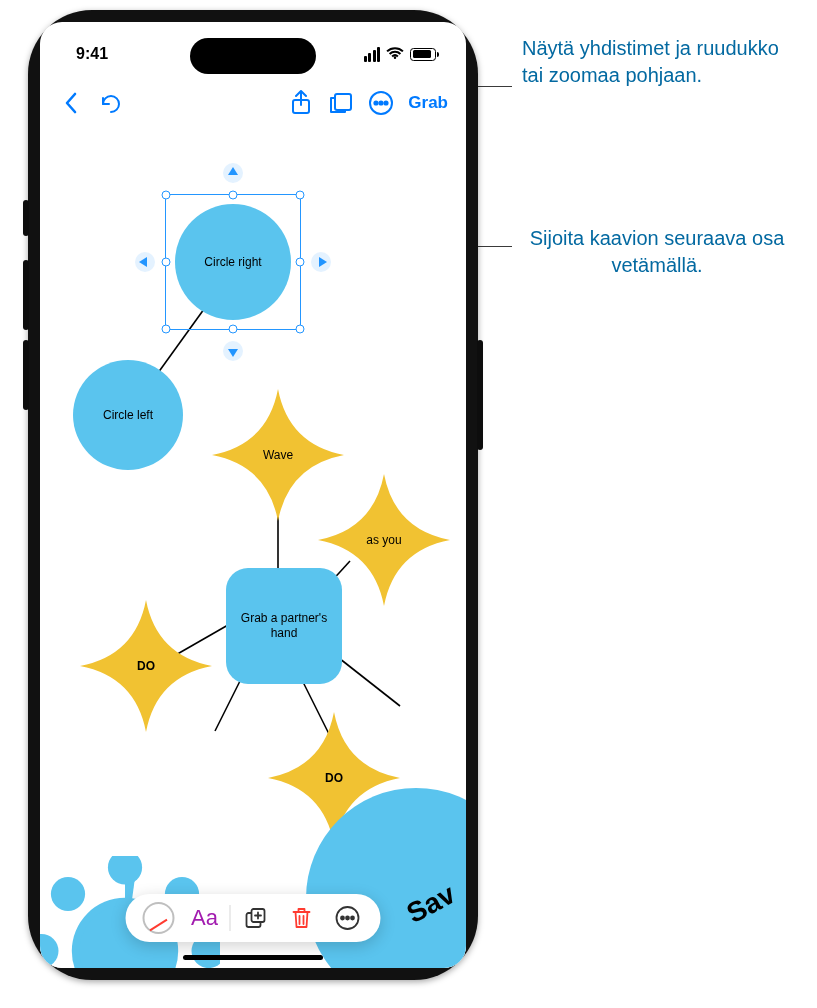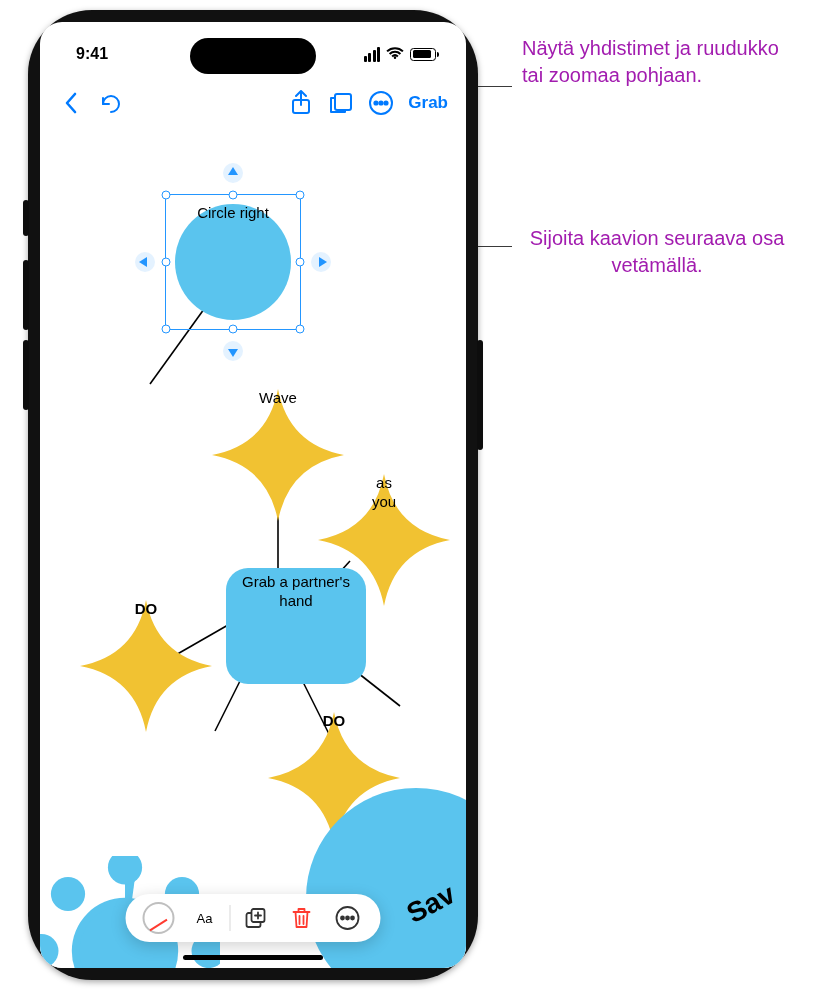--- a/index.html
+++ b/index.html
@@ -112,24 +112,24 @@
     background: #fff;
     overflow: hidden;
   }
   .conn-lines {
     position:absolute; top:0; left:0; width:100%; height:100%;
     pointer-events:none;
   }
   .shape {
     position: absolute;
     display: flex;
-    align-items: flex-start;
+    align-items: center;
     justify-content: center;
     text-align: center;
-    font-size: 15px;
+    font-size: 12px;
     color: #000;
     line-height: 1.25;
   }
   .circle { border-radius: 50%; background:#5ac4ee; }
   .roundrect { border-radius: 22px; background:#5ac4ee; }
   .star4 {
     background: transparent;
   }
   .star4 svg { position:absolute; top:0; left:0; width:100%; height:100%; }
   .star4 .lbl { position:relative; z-index:2; font-weight:600; }
@@ -195,21 +195,21 @@
 
   
   .callout-line {
     position:absolute; height:1px; background:#3a3a3a;
   }
   .callout-line::before {
     content:""; position:absolute; left:-4px; top:-3.5px; width:8px; height:8px;
     border-radius:50%; background:#3a3a3a;
   }
   .callout-text {
-    position:absolute; font-size:20px; line-height:1.35; color:#a21caf;
+    position:absolute; font-size:20px; line-height:1.35; color:#0369a1;
   }
 </style>
 </head>
 <body>
 
 <div class="stage">
 
   <div class="callout-line" style="left:302px; top:86px; width:210px;"></div>
   <div class="callout-text" style="left:522px; top:35px; width:270px;">Näytä yhdistimet ja ruudukko tai zoomaa pohjaan.</div>
 
@@ -323,36 +323,39 @@
         <div class="drag-arrow" style="left:270px; top:125px;">
           <svg width="14" height="14" viewBox="0 0 14 14">
               <path d="M13 7 L5 2 L5 12 Z"></path>
             </svg>
         </div>
 
         <div class="shape circle" style="left:135px; top:78px; width:116px; height:116px;">
           <span>Circle right</span>
         </div>
 
+        <div class="shape circle" style="left:33px; top:234px; width:110px; height:110px;">
+          <span>Circle left</span>
+        </div>
 
         <div class="shape star4" style="left:172px; top:263px; width:132px; height:132px;">
           <svg viewBox="0 0 100 100">
               <path d="M50 0 Q58 42 100 50 Q58 58 50 100 Q42 58 0 50 Q42 42 50 0 Z" fill="#f1c232"></path>
             </svg>
           <span class="lbl" style="font-weight:500">Wave</span>
         </div>
 
         <div class="shape star4" style="left:278px; top:348px; width:132px; height:132px;">
           <svg viewBox="0 0 100 100">
               <path d="M50 0 Q58 42 100 50 Q58 58 50 100 Q42 58 0 50 Q42 42 50 0 Z" fill="#f1c232"></path>
             </svg>
           <span class="lbl" style="font-weight:500; white-space:pre-line; width:40px;">as you</span>
         </div>
 
-        <div class="shape roundrect" style="left:186px; top:442px; width:140px; height:116px; padding:5px 10px;">
+        <div class="shape roundrect" style="left:186px; top:442px; width:116px; height:116px; padding:5px 10px;">
           <span>Grab a partner's hand</span>
         </div>
 
         <div class="shape star4" style="left:40px; top:474px; width:132px; height:132px;">
           <svg viewBox="0 0 100 100">
               <path d="M50 0 Q58 42 100 50 Q58 58 50 100 Q42 58 0 50 Q42 42 50 0 Z" fill="#f1c232"></path>
             </svg>
           <span class="lbl">DO</span>
         </div>
 
@@ -393,21 +396,21 @@
         </div>
         <div style="position:absolute; right:10px; bottom:48px; font-size:28px; font-weight:700; transform:rotate(-28deg); color:#000;">Sav</div>
 
       </div>
 
       <div class="context-bar">
         <div class="ctx-btn">
           <div class="fill-swatch"></div>
         </div>
         <div class="ctx-btn">
-          <span style="font-size:13px; font-weight:500; color:#000000;">Aa</span>
+          <span style="font-size:22px; font-weight:500; color:#a21caf;">Aa</span>
         </div>
         <div class="ctx-div"></div>
         <div class="ctx-btn">
           <svg width="24" height="24" viewBox="0 0 24 24" fill="none" stroke="#333" stroke-width="1.8">
             <rect x="8" y="3" width="13" height="13" rx="2"></rect>
             <path d="M8 7 H5 a2 2 0 0 0 -2 2 v10 a2 2 0 0 0 2 2 h10 a2 2 0 0 0 2 -2 v-3"></path>
             <path d="M14.5 6.5 v6 M11.5 9.5 h6" stroke-linecap="round"></path>
           </svg>
         </div>
         <div class="ctx-btn">

